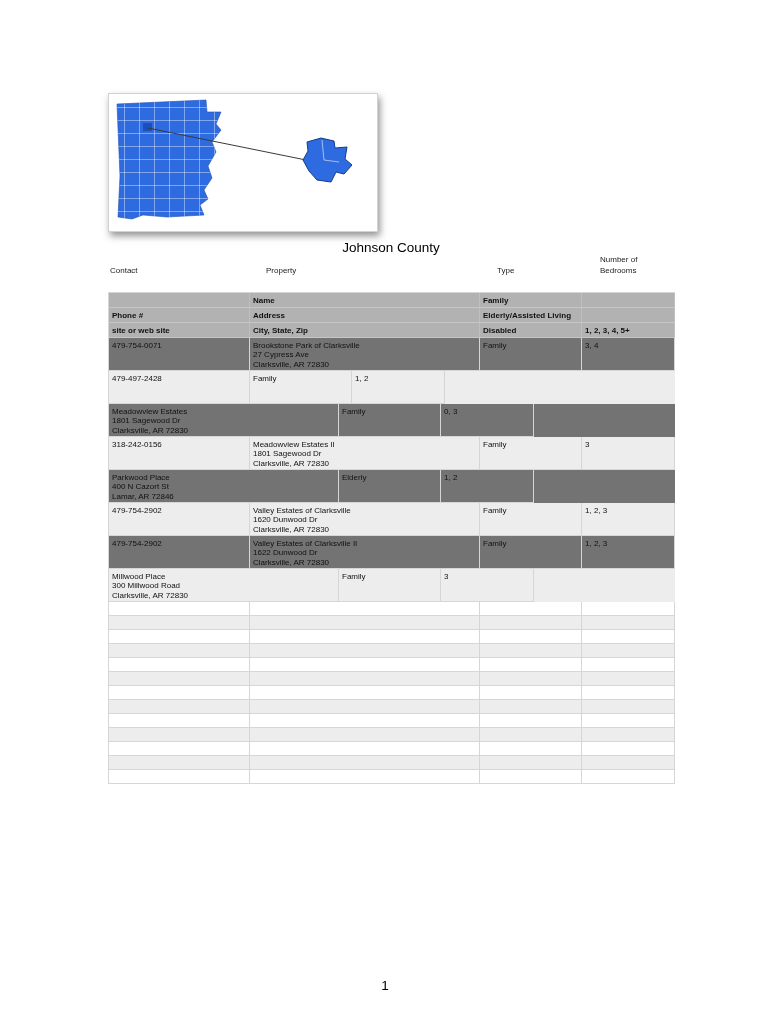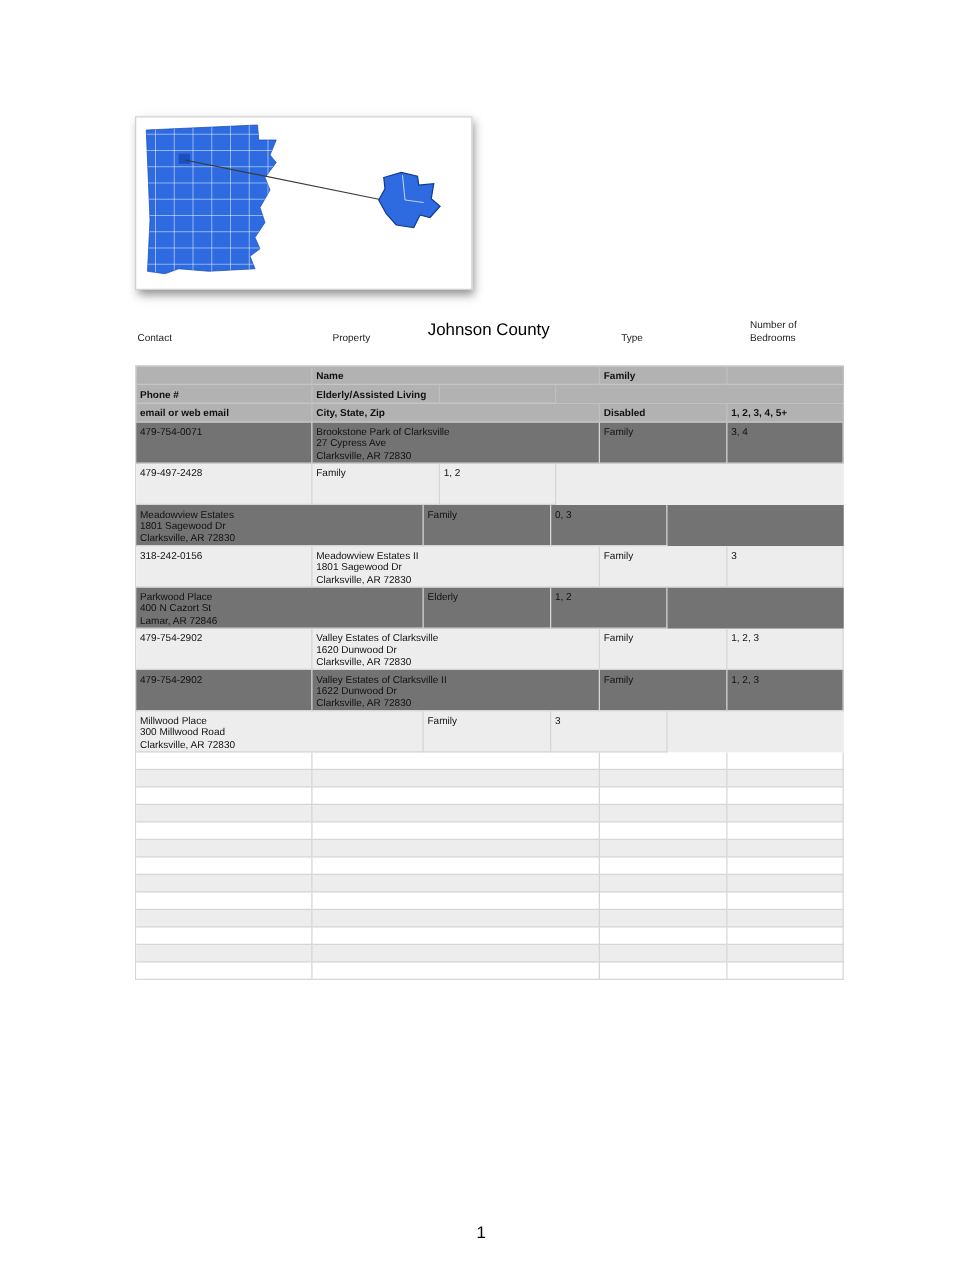--- a/index.html
+++ b/index.html
@@ -9,21 +9,21 @@
   }
   
   .map-box{
     position:absolute;left:108px;top:93px;width:268px;height:137px;
     background:#fff;border:1px solid #d2d2d2;
     box-shadow:2px 4px 7px rgba(60,60,60,.55);
   }
   .map-box svg{display:block;width:100%;height:100%;}
   
   .title{
-    position:absolute;left:108px;top:256px;width:566px;text-align:center;
+    position:absolute;left:108px;top:240px;width:566px;text-align:center;
     font-size:13.5px;color:#000;
   }
   .col-labels{
     position:absolute;left:108px;top:252px;width:566px;height:24px;
     display:flex;align-items:flex-end;font-size:8px;color:#222;line-height:1.3;
   }
   .col-labels .cl1{width:141px;padding-left:2px;box-sizing:border-box;margin-top:42px;}
   .col-labels .cl2{width:230px;padding-left:17px;box-sizing:border-box;}
   .col-labels .cl3{width:102px;padding-left:18px;box-sizing:border-box;}
   .col-labels .cl4{width:93px;padding-left:19px;box-sizing:border-box;}
@@ -99,25 +99,26 @@
   <div class="tbl">
 
     <div class="tr hr">
       <div class="td c1"></div>
       <div class="td c2">Name</div>
       <div class="td c3">Family</div>
       <div class="td c4"></div>
     </div>
     <div class="tr hr">
       <div class="td c1">Phone #</div>
+      <div class="td c2">Address</div>
       <div class="td c3">Elderly/Assisted Living</div>
       <div class="td c4"></div>
     </div>
     <div class="tr hr">
-      <div class="td c1">email or web email</div>
+      <div class="td c1">site or web site</div>
       <div class="td c2">City, State, Zip</div>
       <div class="td c3">Disabled</div>
       <div class="td c4">1, 2, 3, 4, 5+</div>
     </div>
 
     <div class="tr dr">
       <div class="td c1">479-754-0071</div>
       <div class="td c2">
         <div>Brookstone Park of Clarksville</div>
         <div>27 Cypress Ave</div>

